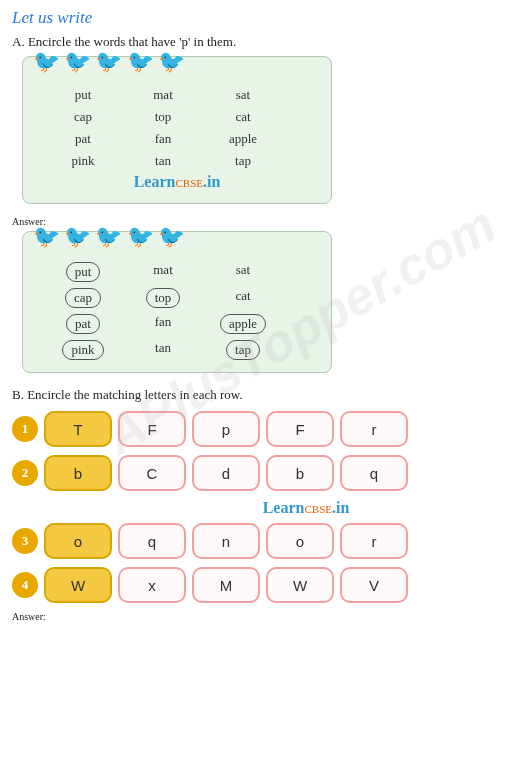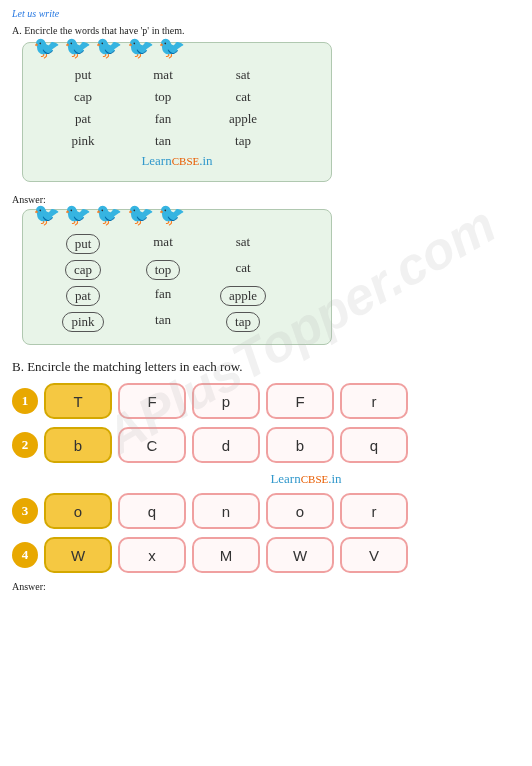--- a/index.html
+++ b/index.html
@@ -9,27 +9,27 @@
       background: #fff;
       width: 532px;
       min-height: 766px;
       padding: 8px 12px;
       color: #222;
       position: relative;
     }
 
     .title {
       color: #2a7ae2;
-      font-size: 10px;
+      font-size: 17px;
       font-style: italic;
       margin-bottom: 6px;
     }
 
     .instruction {
-      font-size: 10px;
+      font-size: 13px;
       margin-bottom: 6px;
     }
 
     
     .word-box {
       background: #e8f4e8;
       border: 1px solid #b0c8b0;
       border-radius: 8px;
       padding: 10px 20px 12px 20px;
       display: inline-block;
@@ -49,20 +49,21 @@
 
     .bird {
       font-size: 22px;
     }
 
     .words-grid {
       display: grid;
       grid-template-columns: 80px 80px 80px;
       row-gap: 6px;
       justify-items: center;
+      margin-top: 12px;
     }
 
     .word-item {
       font-size: 13px;
       color: #333;
     }
 
     .word-item.circled {
       border: 1.5px solid #555;
       border-radius: 50px;
@@ -139,22 +140,22 @@
       font-weight: bold;
       transform: rotate(-30deg);
       pointer-events: none;
       white-space: nowrap;
       z-index: 10;
       font-family: Arial, sans-serif;
     }
 
     .learnCBSE {
       color: #3399cc;
-      font-weight: normal;
-      font-size: 13px;
+      font-weight: bold;
+      font-size: 16px;
     }
     .learnCBSE-orange {
       color: #e85c00;
       font-weight: normal;
       font-size: 11px;
     }
   </style>
 </head>
 <body>
 

